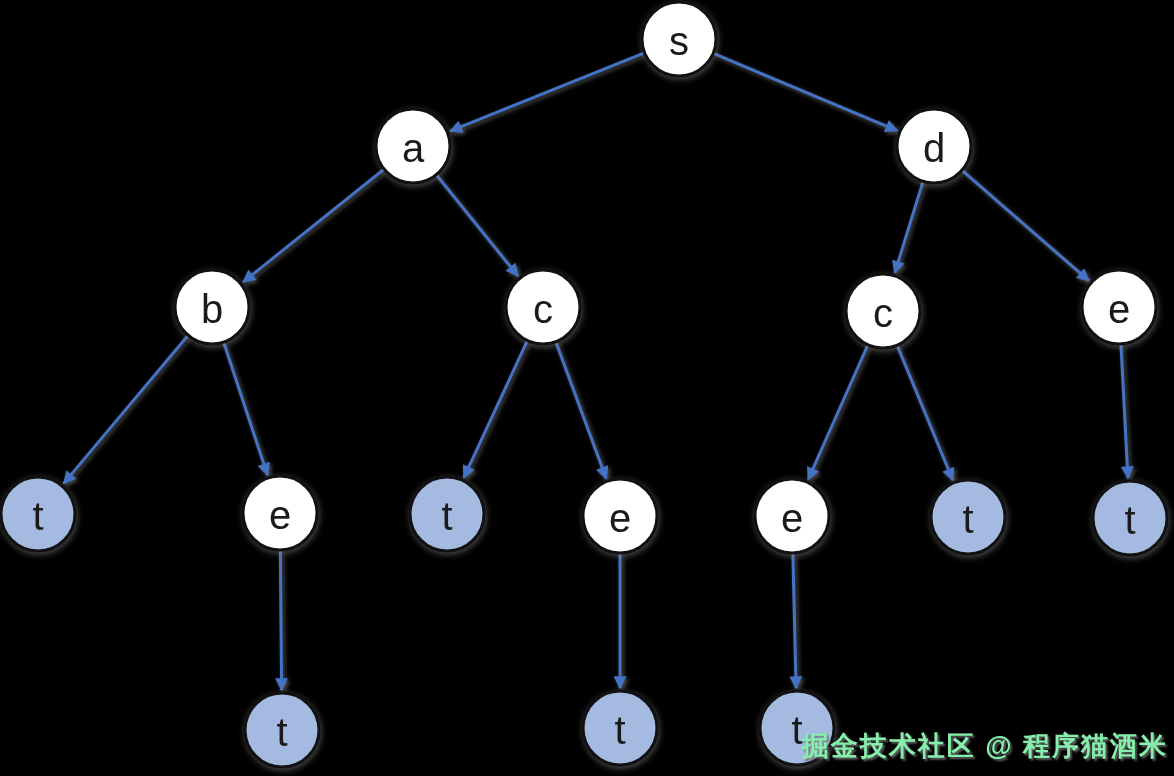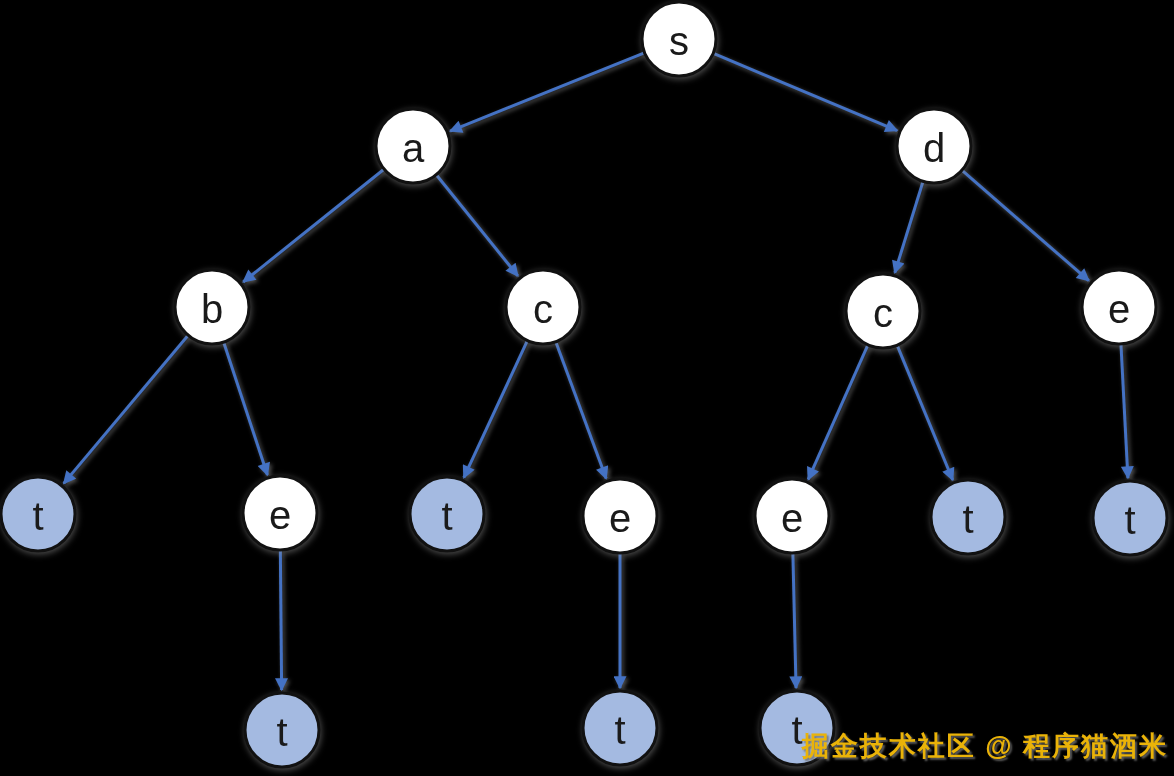--- a/index.html
+++ b/index.html
@@ -139,14 +139,14 @@
           <circle cx="620" cy="728" r="37" fill="#a4bae1" stroke="#111111" stroke-width="3" class="node"></circle>
           <text x="620" y="730" fill="#1a1a1a" text-anchor="middle" dominant-baseline="central" class="node-label">t</text>
         </g>
         <g>
           <circle cx="797" cy="728" r="37" fill="#a4bae1" stroke="#111111" stroke-width="3" class="node"></circle>
           <text x="797" y="730" fill="#1a1a1a" text-anchor="middle" dominant-baseline="central" class="node-label">t</text>
         </g>
       </g>
   </svg>
 
-  <div class="watermark" style="color: #eab308;">掘金技术社区 @ 程序猫酒米</div>
+  <div class="watermark" style="color: #86efac;">掘金技术社区 @ 程序猫酒米</div>
 </div>
 
 </body></html>

